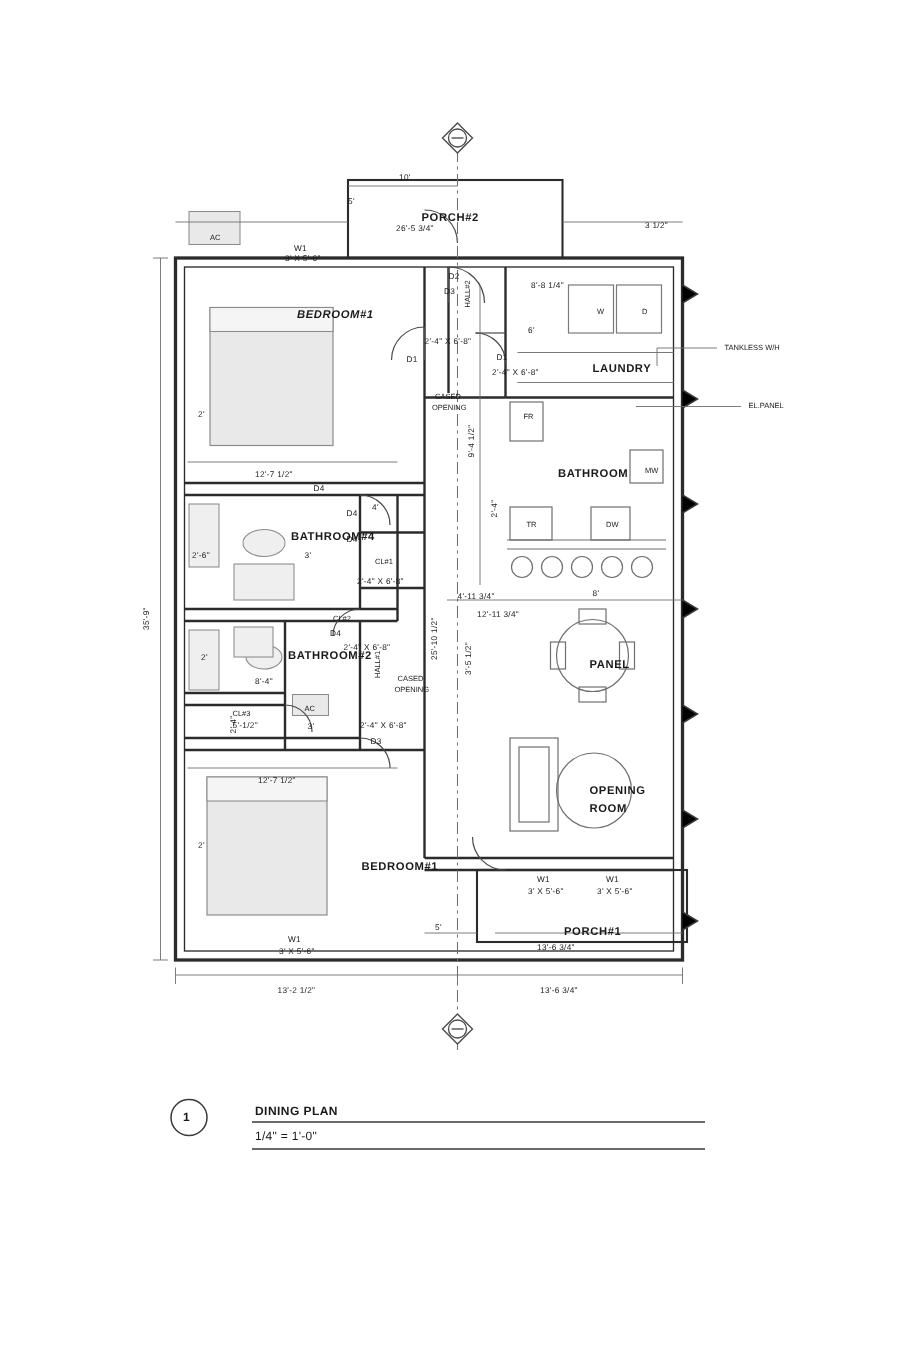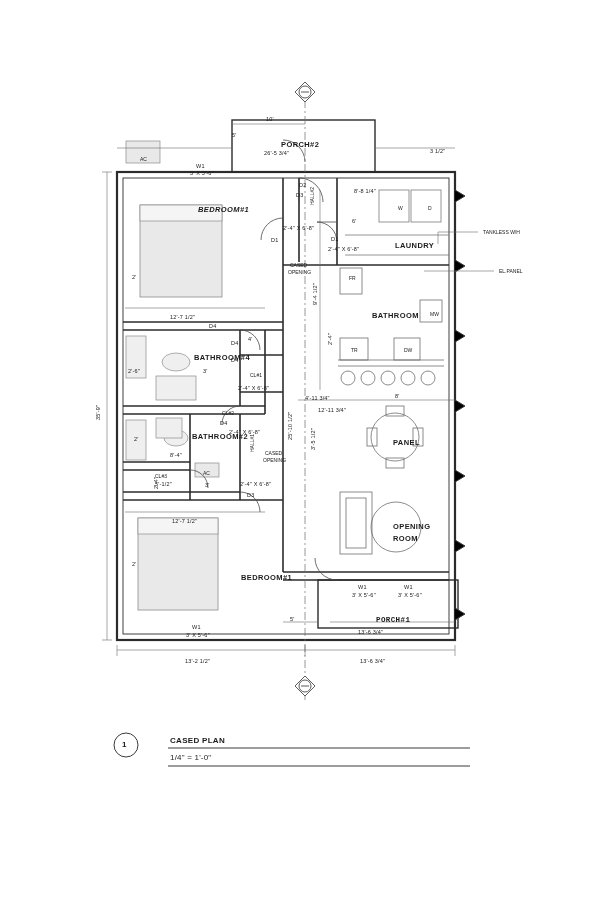--- a/index.html
+++ b/index.html
@@ -203,21 +203,21 @@
       <div class="lbl room" style="left: 281px; top: 140px;">PORCH#2</div>
       <div class="lbl room" style="left: 198px; top: 205px; font-style: italic;">BEDROOM#1</div>
       <div class="lbl room" style="left: 395px; top: 241px;">LAUNDRY</div>
       <div class="lbl room" style="left: 372px; top: 311px;">BATHROOM</div>
       <div class="lbl room" style="left: 194px; top: 353px;">BATHROOM#4</div>
       <div class="lbl room" style="left: 192px; top: 432px;">BATHROOM#2</div>
       <div class="lbl room" style="left: 393px; top: 438px;">PANEL</div>
       <div class="lbl room" style="left: 393px; top: 522px;">OPENING</div>
       <div class="lbl room" style="left: 393px; top: 534px;">ROOM</div>
       <div class="lbl room" style="left: 241px; top: 573px;">BEDROOM#1</div>
-      <div class="lbl room" style="left: 376px; top: 616px; font-family: Liberation Mono, monospace;">PORCH#1</div>
+      <div class="lbl room" style="left: 376px; top: 616px;">PORCH#1</div>
     </div>
   <div id="halls-layer">
       <div class="lbl tiny" style="left: 309px; top: 205px; transform: rotate(-90deg); transform-origin: left top;">HALL#2</div>
       <div class="lbl tiny" style="left: 249px; top: 452px; transform: rotate(-90deg); transform-origin: left top;">HALL#1</div>
     </div>
   <div id="closets-layer">
       <div class="lbl tiny" style="left: 250px; top: 372px;">CL#1</div>
       <div class="lbl tiny" style="left: 222px; top: 410px;">CL#2</div>
       <div class="lbl tiny" style="left: 155px; top: 473px;">CL#3</div>
     </div>
@@ -288,16 +288,16 @@
       <div class="lbl dim" style="left: 192px; top: 624px;">W1</div>
       <div class="lbl dim" style="left: 186px; top: 632px;">3' X 5'-6"</div>
       <div class="lbl dim" style="left: 358px; top: 629px;">13'-6 3/4"</div>
       <div class="lbl dim" style="left: 290px; top: 616px;">5'</div>
       <div class="lbl dim" style="left: 185px; top: 658px;">13'-2 1/2"</div>
       <div class="lbl dim" style="left: 360px; top: 658px;">13'-6 3/4"</div>
       <div class="lbl dim" style="left: 95px; top: 420px; transform: rotate(-90deg); transform-origin: left top;">35'-9"</div>
     </div>
 
   <div class="lbl" style="left:122px;top:740px;font-size:8px;font-weight:bold;">1</div>
-  <div class="lbl big" style="left:170px;top:736px;">CASED PLAN</div>
+  <div class="lbl big" style="left:170px;top:736px;">DINING PLAN</div>
   <div class="lbl" style="left:170px;top:753px;font-size:8px;">1/4"  =   1'-0"</div>
 
 </div>
 
 </body></html>

